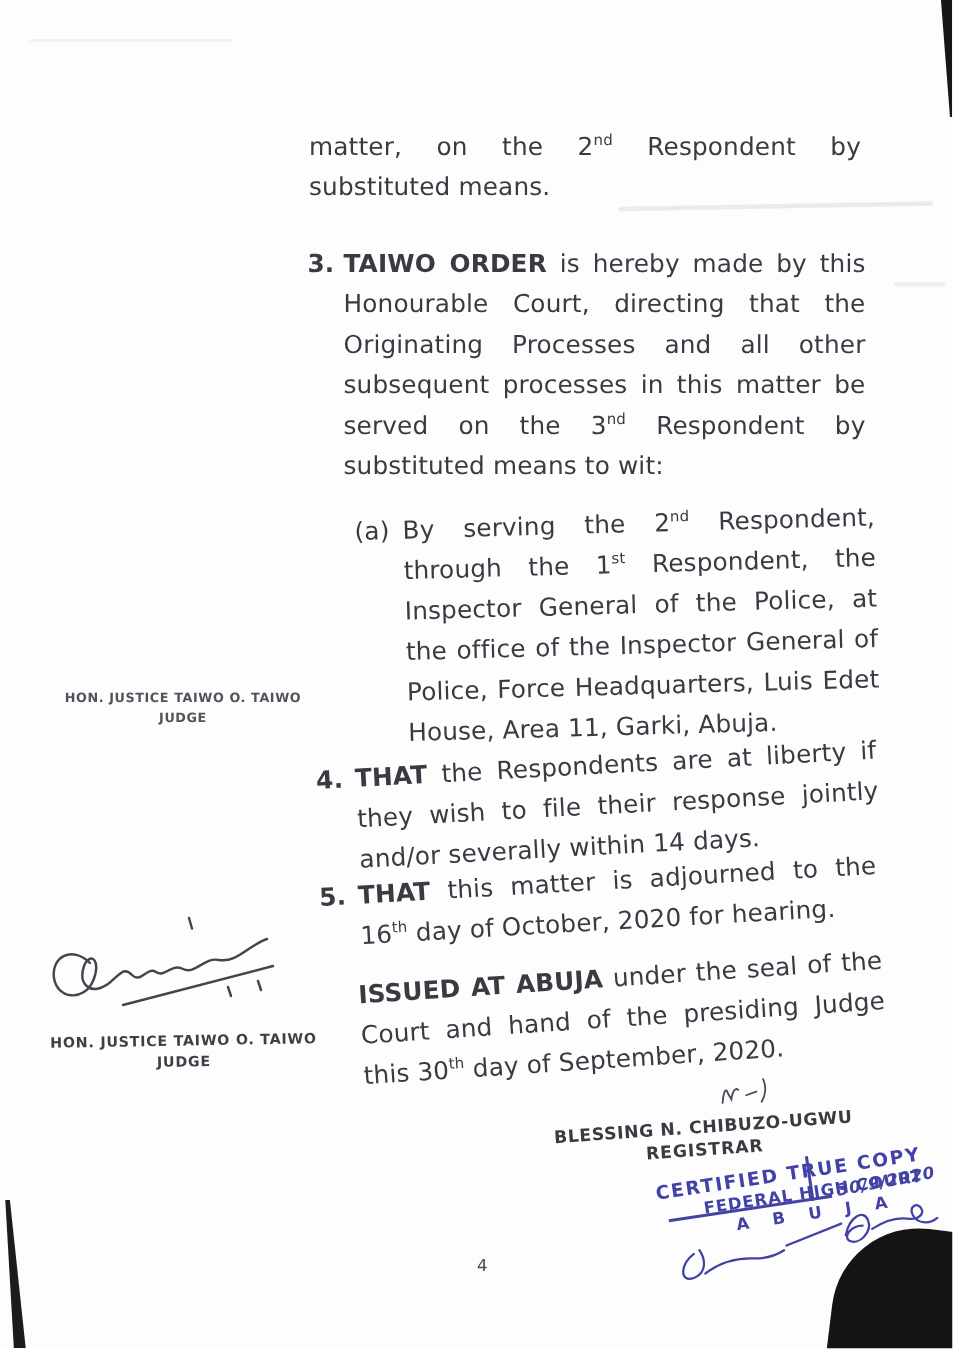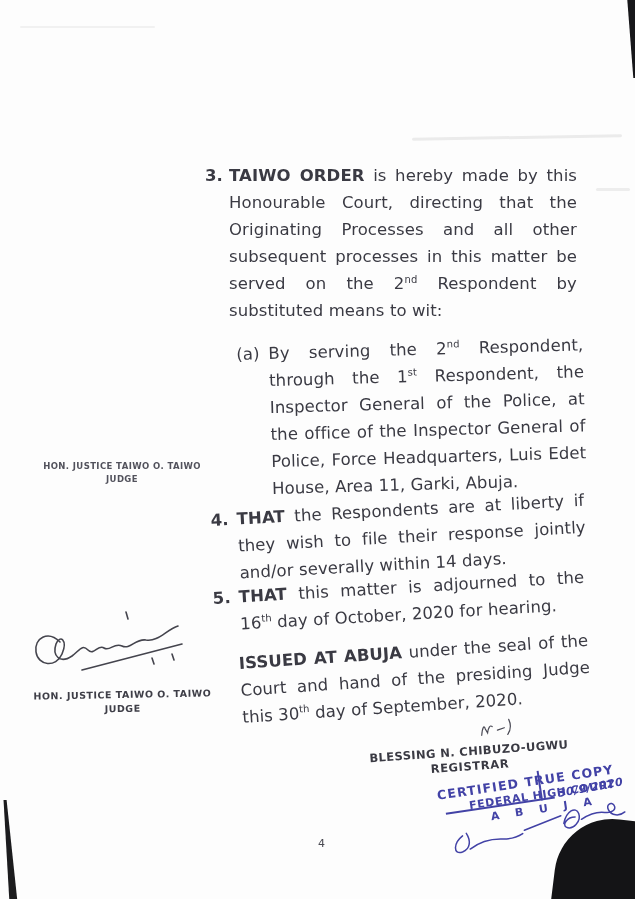--- a/index.html
+++ b/index.html
@@ -54,24 +54,25 @@
   .corner-bl{left:0;top:800px;width:22px;height:99px;background:#1c1c1e;
              clip-path:polygon(16% 0,30% 0,78% 100%,42% 100%);}
   .corner-br{right:-36px;bottom:-58px;width:118px;height:138px;background:#141416;
              border-radius:58px 0 0 0;transform:rotate(7deg);}
 </style>
 </head>
 <body>
 
 <div class="page">
 
+  <div class="abs para p-intro"><span>matter, on the 2</span><sup>nd</sup><span> Respondent by substituted means.</span></div>
 
   <div class="abs para p-3 item">
     <span class="num">3.</span>
-    <div class="txt"><span class="b">TAIWO ORDER</span><span> is hereby made by this Honourable Court, directing that the Originating Processes and all other subsequent processes in this matter be served on the 2</span><sup>nd</sup><span> Respondent by substituted means to wit:</span></div>
+    <div class="txt"><span class="b">TAIWO ORDER</span><span> is hereby made by this Honourable Court, directing that the Originating Processes and all other subsequent processes in this matter be served on the 3</span><sup>nd</sup><span> Respondent by substituted means to wit:</span></div>
   </div>
 
   <div class="abs para p-a item">
     <span class="num">(a)</span>
     <div class="txt"><span>By serving the 2</span><sup>nd</sup><span> Respondent, through the 1</span><sup>st</sup><span> Respondent, the Inspector General of the Police, at the office of the Inspector General of Police, Force Headquarters, Luis Edet House, Area 11, Garki, Abuja.</span></div>
   </div>
 
   <div class="abs para p-4 item">
     <span class="num">4.</span>
     <div class="txt"><span class="b">THAT</span><span> the Respondents are at liberty if they wish to file their response jointly and/or severally within 14 days.</span></div>

